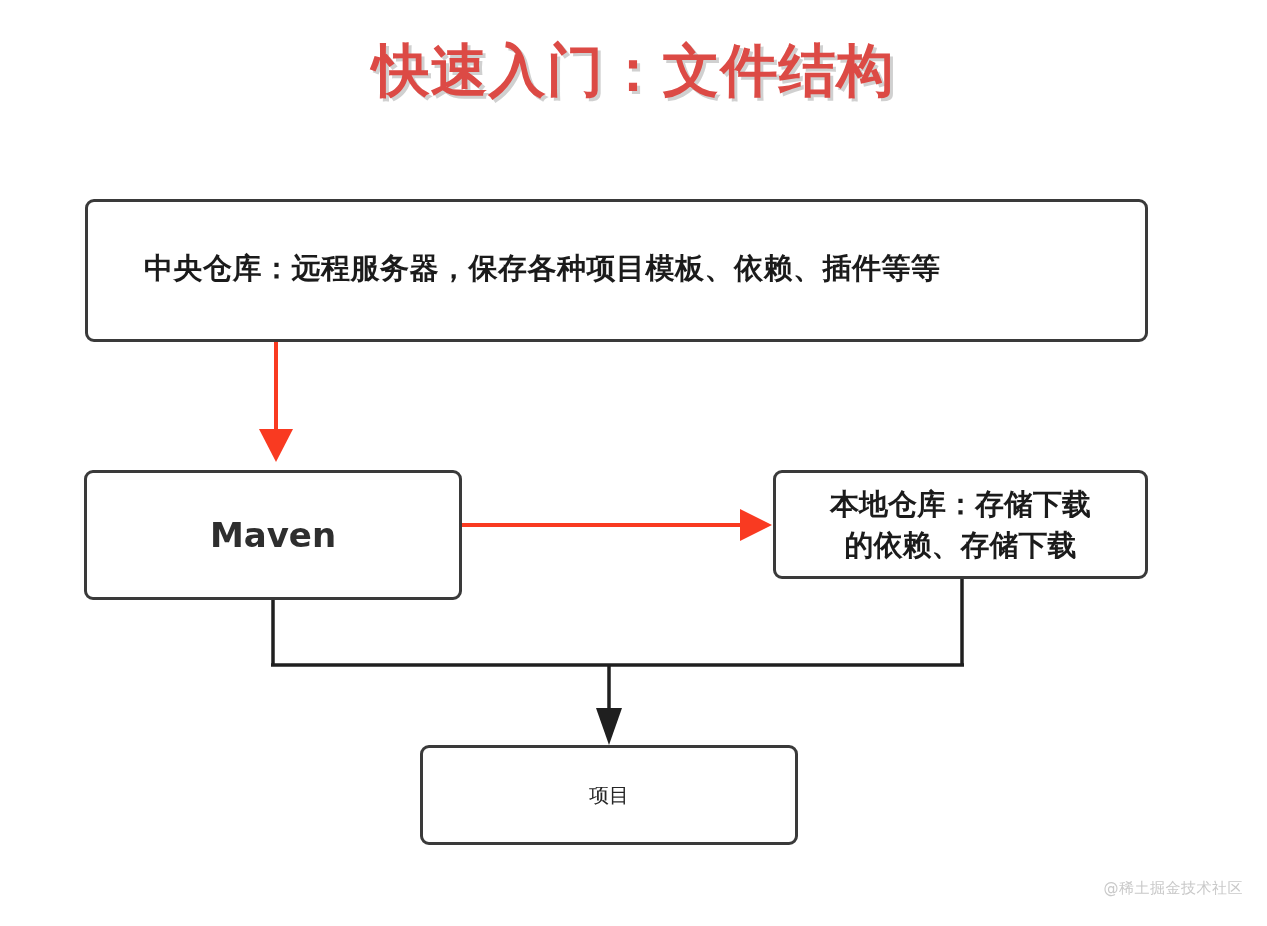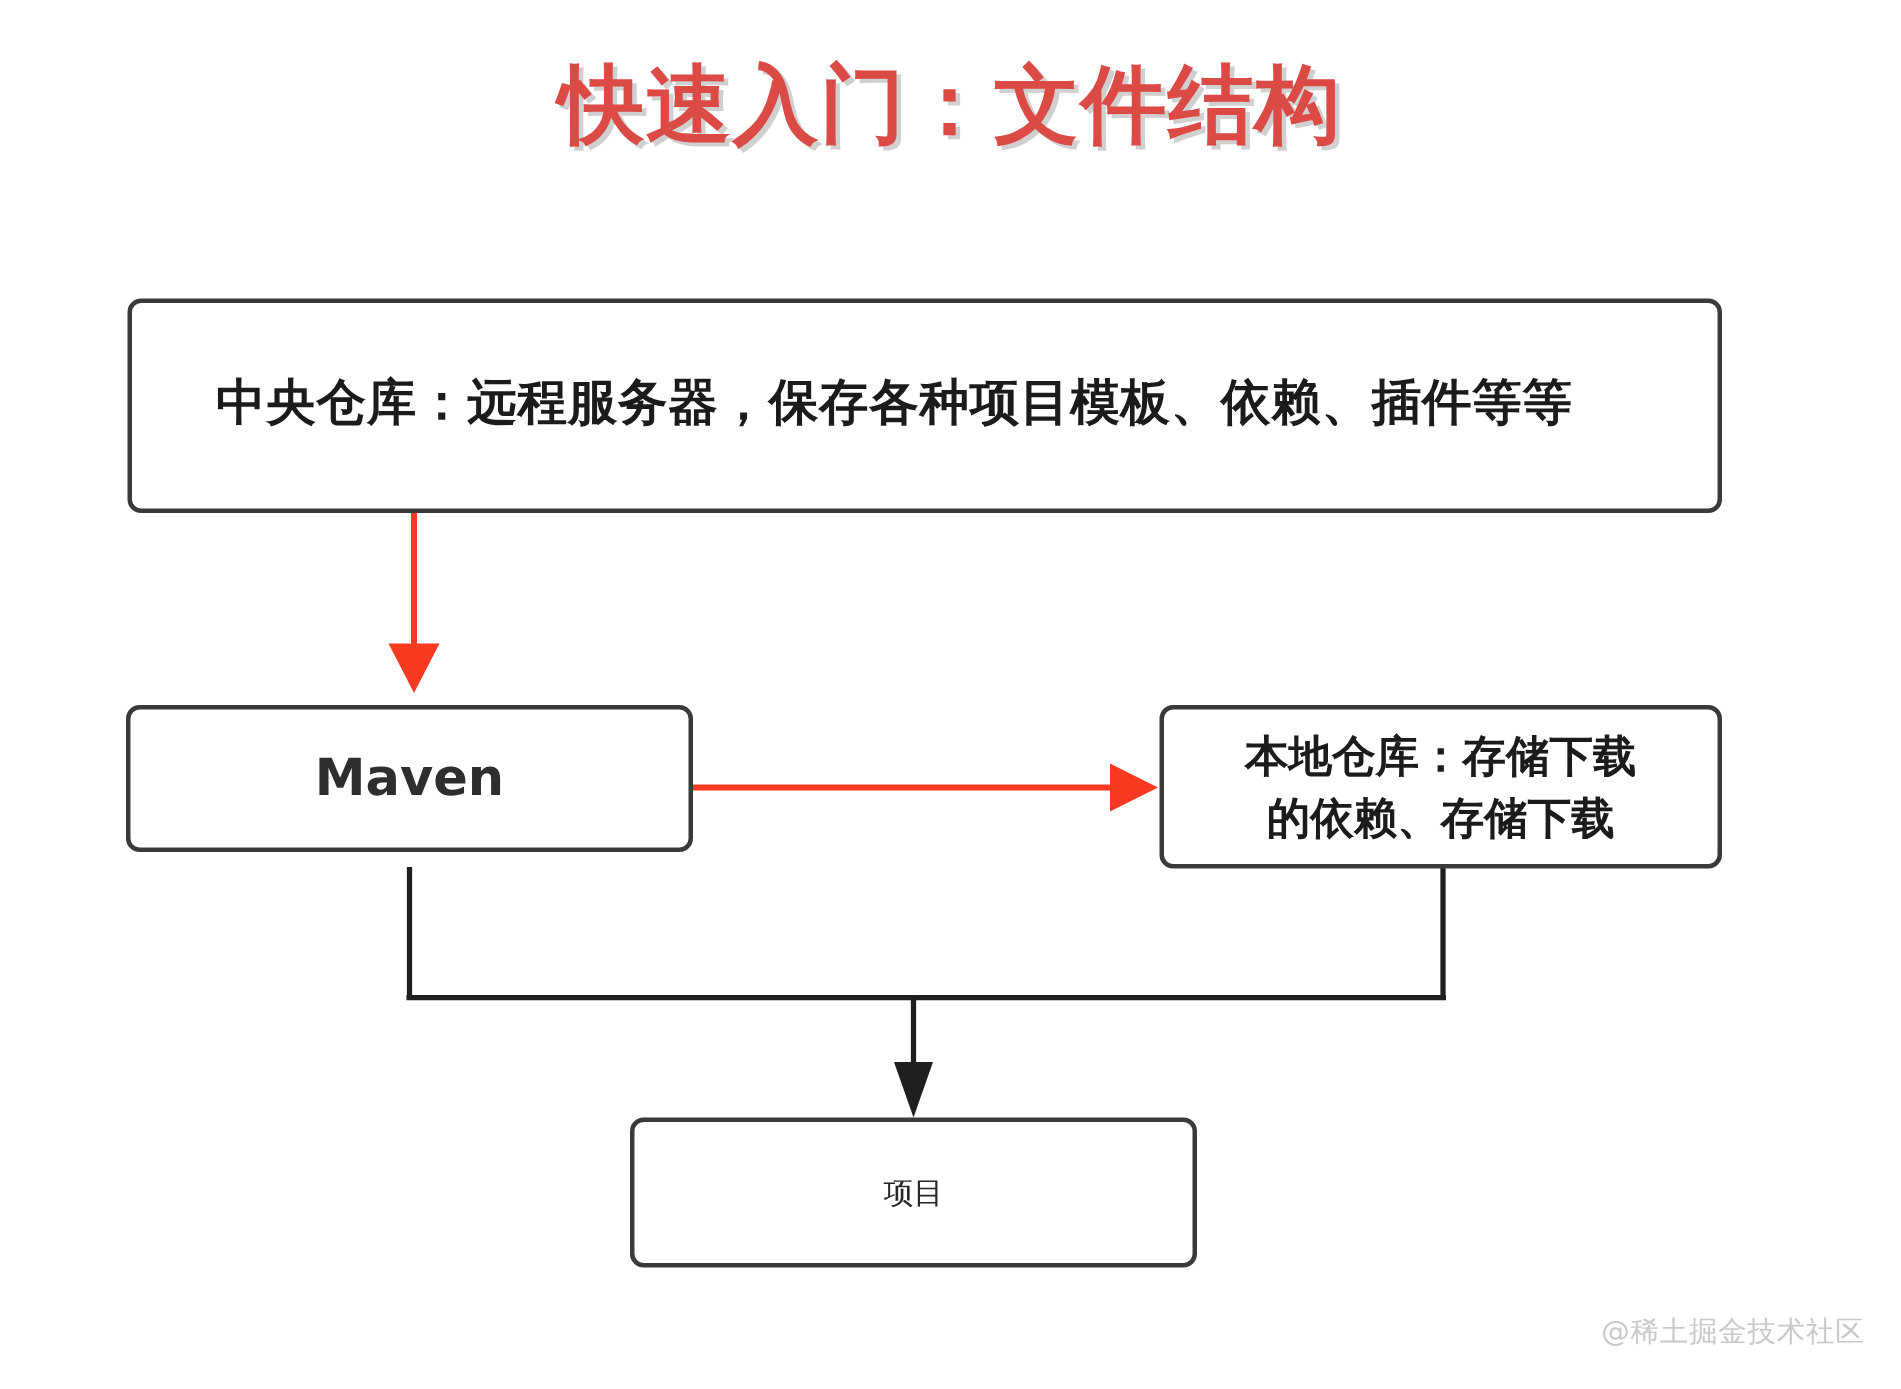--- a/index.html
+++ b/index.html
@@ -53,33 +53,33 @@
     left: 85px;
     top: 199px;
     width: 1063px;
     height: 143px;
     justify-content: flex-start;
     padding-left: 56px;
     padding-right: 30px;
     padding-bottom: 6px;
   }
   #node-central .node-text {
-    font-size: 33px;
+    font-size: 29px;
     line-height: 40px;
     font-weight: 700;
     letter-spacing: 0.5px;
     text-align: left;
     white-space: nowrap;
   }
 
   #node-maven {
     left: 84px;
     top: 470px;
     width: 378px;
-    height: 98px;
+    height: 130px;
     justify-content: center;
   }
   #node-maven .node-text {
     font-size: 34px;
     line-height: 42px;
     font-weight: 700;
     text-align: center;
     color: #2e2e2e;
   }
 
@@ -122,21 +122,21 @@
     width: 1267px;
     height: 926px;
     pointer-events: none;
   }
 
   
   #watermark {
     position: absolute;
     right: 24px;
     bottom: 26px;
-    font-size: 19px;
+    font-size: 15px;
     line-height: 24px;
     color: #c9c9c9;
     letter-spacing: 0.5px;
     white-space: nowrap;
   }
 </style>
 </head>
 <body>
 
 <div id="page">

